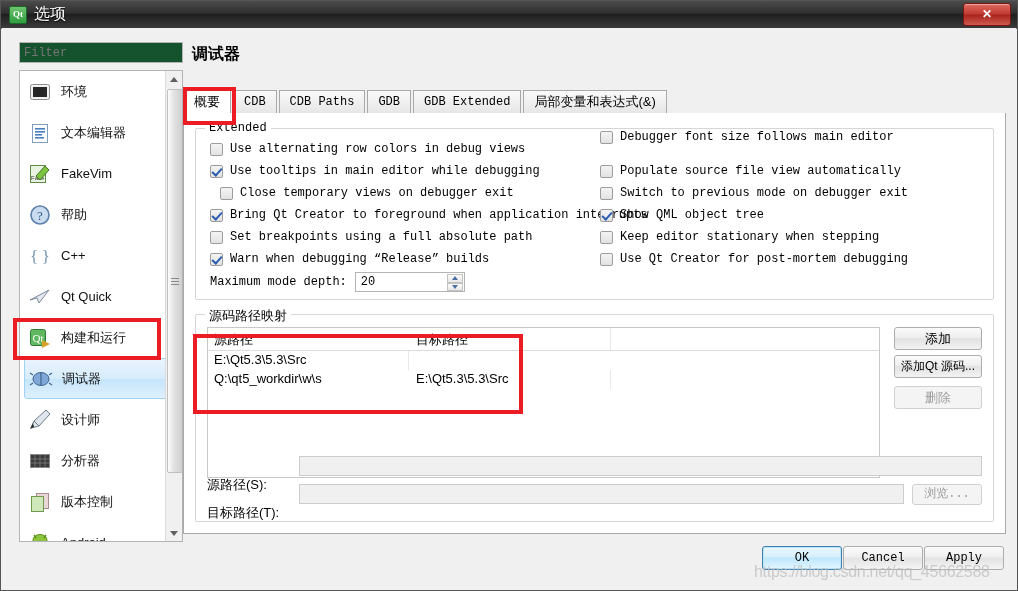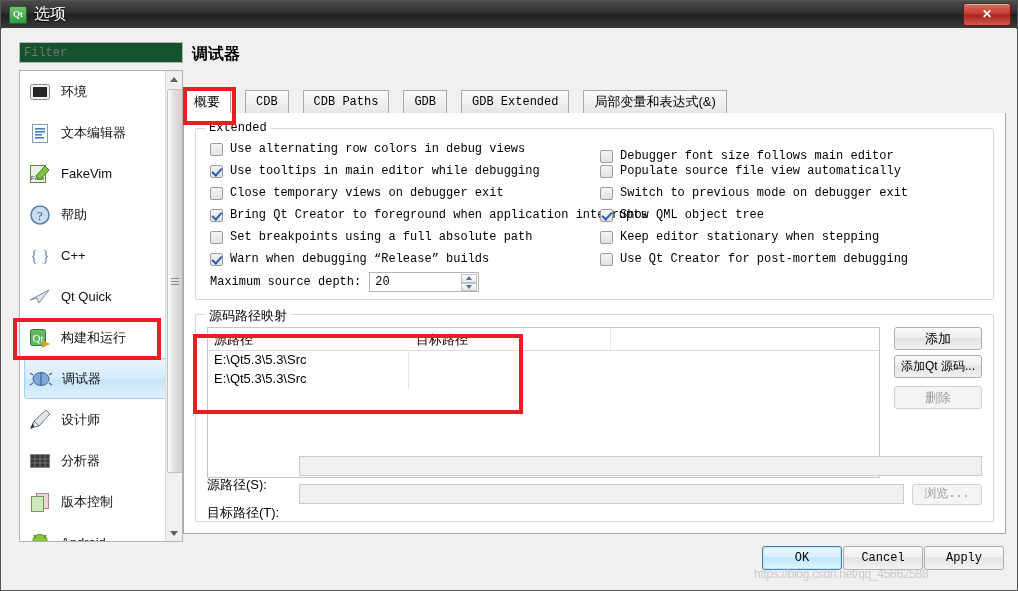--- a/index.html
+++ b/index.html
@@ -95,21 +95,21 @@
   
   #page-title{
     position:absolute;left:190px;top:16px;font-size:16px;font-weight:bold;color:#000;
   }
   #tabbar{
     position:absolute;left:181px;top:62px;right:10px;height:24px;
     border-bottom:1px solid #a9a9a9;
   }
   .tab{
     position:relative;float:left;height:23px;line-height:22px;
-    padding:0 10px;margin-right:14px;box-sizing:border-box;
+    padding:0 10px;margin-right:2px;box-sizing:border-box;
     font-family:"Liberation Mono",monospace;font-size:12px;
     border:1px solid #a9a9a9;border-bottom:none;
     background:linear-gradient(to bottom,#fafafa,#e6e6e6);
     cursor:pointer;white-space:nowrap;
   }
   .tab.cjk{font-family:"Liberation Sans",sans-serif;font-size:13px;}
   .tab.active{background:#fff;border-bottom:1px solid #fff;height:24px;}
   #tabpage{
     position:absolute;left:181px;top:85px;right:10px;bottom:55px;
     background:#fff;border:1px solid #a9a9a9;border-top:none;box-sizing:border-box;
@@ -211,21 +211,21 @@
   #btn-ok{
     left:760px;
     border:1px solid #3c7fb1;
     background:linear-gradient(to bottom,#eaf6fd 0%,#d7effc 45%,#bde6fd 50%,#e3f6fe 100%);
     box-shadow:0 0 0 1px #bfe3f7 inset;
   }
   #btn-cancel{left:841px;}
   #btn-apply{left:922px;}
   #watermark{
     position:absolute;left:752px;bottom:8px;
-    font-size:12px;color:rgba(190,190,190,.75);
+    font-size:16px;color:rgba(190,190,190,.75);
     font-family:"Liberation Sans",sans-serif;white-space:nowrap;
     letter-spacing:-0.3px;
   }
   
   .redbox{position:absolute;border:4px solid #ec1c24;pointer-events:none;box-sizing:border-box;}
   #red-tab{left:181px;top:59px;width:53px;height:38px;}
   #red-side{left:11px;top:290px;width:148px;height:42px;}
   #red-table{left:191px;top:306px;width:330px;height:80px;}
 </style>
 </head>
@@ -378,39 +378,39 @@
         <span class="group-title">Extended</span>
         <div id="behavior-left">
             <div class="chk-row" style="left: 14px; top: 13px;">
               <span class="chk"></span>
               <span>Use alternating row colors in debug views</span>
             </div>
             <div class="chk-row" style="left: 14px; top: 35px;">
               <span class="chk on"></span>
               <span>Use tooltips in main editor while debugging</span>
             </div>
-            <div class="chk-row" style="left: 14px; top: 57px;">
+            <div class="chk-row" style="left: 24px; top: 57px;">
               <span class="chk"></span>
               <span>Close temporary views on debugger exit</span>
             </div>
             <div class="chk-row" style="left: 14px; top: 79px;">
               <span class="chk on"></span>
               <span>Bring Qt Creator to foreground when application interrupts</span>
             </div>
             <div class="chk-row" style="left: 14px; top: 101px;">
               <span class="chk"></span>
               <span>Set breakpoints using a full absolute path</span>
             </div>
             <div class="chk-row" style="left: 14px; top: 123px;">
               <span class="chk on"></span>
               <span>Warn when debugging “Release” builds</span>
             </div>
           </div>
         <div id="behavior-right">
-            <div class="chk-row" style="left: 404px; top: 20px;">
+            <div class="chk-row" style="left: 404px; top: 1px;">
               <span class="chk"></span>
               <span>Debugger font size follows main editor</span>
             </div>
             <div class="chk-row" style="left: 404px; top: 35px;">
               <span class="chk"></span>
               <span>Populate source file view automatically</span>
             </div>
             <div class="chk-row" style="left: 404px; top: 57px;">
               <span class="chk"></span>
               <span>Switch to previous mode on debugger exit</span>
@@ -422,21 +422,21 @@
             <div class="chk-row" style="left: 404px; top: 101px;">
               <span class="chk"></span>
               <span>Keep editor stationary when stepping</span>
             </div>
             <div class="chk-row" style="left: 404px; top: 123px;">
               <span class="chk"></span>
               <span>Use Qt Creator for post-mortem debugging</span>
             </div>
           </div>
         <div id="spin-row">
-          <span>Maximum source depth:</span>
+          <span>Maximum mode depth:</span>
           <div id="spin-box">
             <span id="spin-val">20</span>
             <div id="spin-btns">
               <div class="up">
                   <i></i>
                 </div>
               <div class="dn">
                   <i></i>
                 </div>
             </div>
@@ -452,20 +452,21 @@
             <div class="col-src">源路径</div>
             <div class="col-tgt">目标路径</div>
             <div class="col-rest"></div>
           </div>
           <div id="map-body">
               <div class="map-row">
                 <div class="col-tgt">E:\Qt5.3\5.3\Src</div>
                 <div class="col-rest"></div>
               </div>
               <div class="map-row">
+                <div class="col-src">Q:\qt5_workdir\w\s</div>
                 <div class="col-tgt">E:\Qt5.3\5.3\Src</div>
                 <div class="col-rest"></div>
               </div>
             </div>
         </div>
 
         <div class="side-btn" id="btn-add">添加</div>
         <div class="side-btn mono" id="btn-addqt">添加Qt 源码...</div>
         <div class="side-btn disabled" id="btn-del">删除</div>
 

